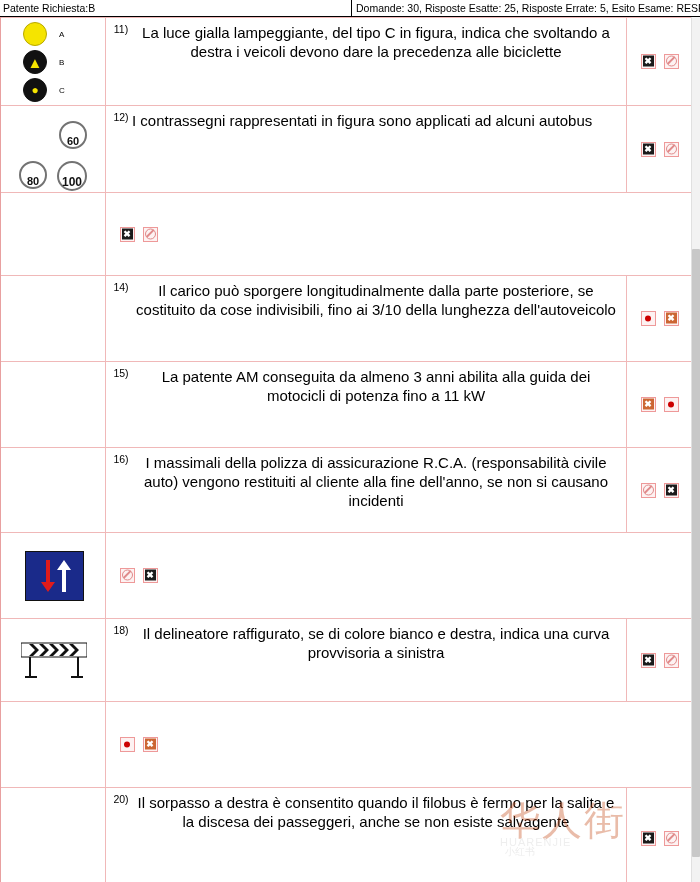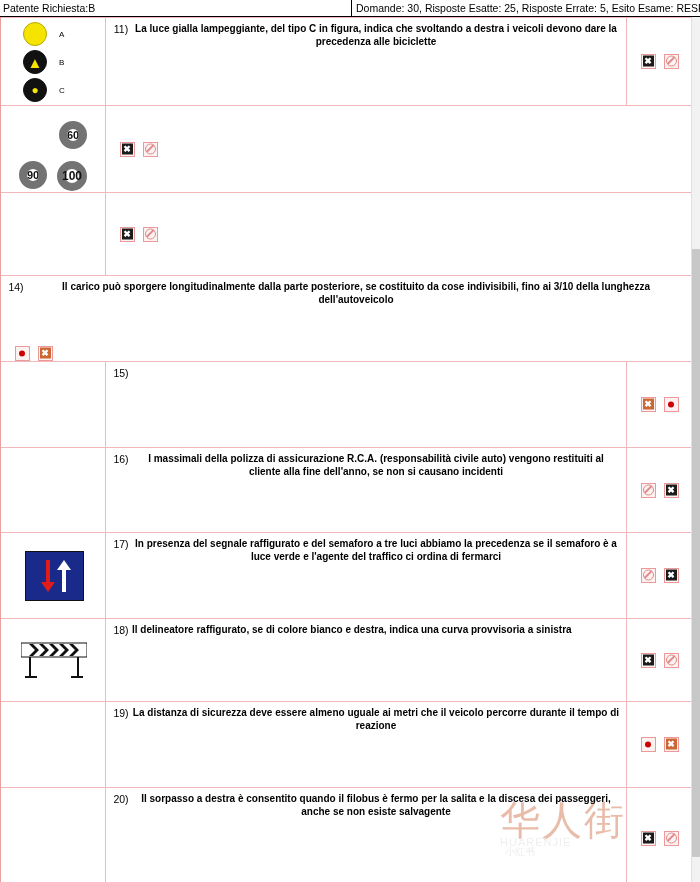--- a/index.html
+++ b/index.html
@@ -77,21 +77,21 @@
   }
   .qtext{
     display:flex;
     line-height:1.28;
     font-size:10.5px;
   }
   .qnum{
     min-width:22px;
     font-size:10.5px;
   }
-  .qbody{font-size:10px;font-weight:bold;}
+  .qbody{font-size:15px;}
   
   .mark{
     width:15px;height:15px;
     border:1px solid #e99;
     box-sizing:border-box;
     display:flex;align-items:center;justify-content:center;
     background:#fdf2f2;
     font-size:10px;
     color:#c00;
     line-height:1;
@@ -133,23 +133,23 @@
   .tl-item{display:flex;align-items:center;margin:4px 0 0 22px;}
   .tl-circle{
     width:22px;height:22px;border-radius:50%;
     border:1px solid #333;display:flex;align-items:center;justify-content:center;
   }
   .tl-letter{margin-left:12px;font-size:8px;}
   .ped{font-size:15px;line-height:1;}
   
   .sign{
     border-radius:50%;
-    border:8px solid #737373;
+    border:2px solid #737373;
     background:#fff;
-    display:flex;align-items:flex-start;justify-content:center;
+    display:flex;align-items:flex-end;justify-content:center;
     font-weight:bold;
     color:#111;
     box-sizing:border-box;
   }
   
   .bluesign{
     width:57px;height:48px;background:#1a2a8a;
     border:1px solid #111;
     position:relative;
     display:flex;align-items:center;justify-content:center;
@@ -232,27 +232,33 @@
     </div>
   </div>
 
   <div class="row" style="height:87px;">
     <div class="cell-img">
       <div>
         <div class="sign" style="position:absolute;left:58px;top:15px;width:28px;height:28px;font-size:11px;">
             <span>60</span>
           </div>
         <div class="sign" style="position:absolute;left:18px;top:55px;width:28px;height:28px;font-size:11px;">
-            <span>90</span>
+            <span>80</span>
           </div>
         <div class="sign" style="position:absolute;left:56px;top:55px;width:30px;height:30px;font-size:12px;">
             <span>100</span>
           </div>
       </div>
     </div>
+    <div class="cell-text">
+      <div class="qtext">
+        <span class="qnum">12)</span>
+        <span class="qbody">I contrassegni rappresentati in figura sono applicati ad alcuni autobus</span>
+      </div>
+    </div>
     <div class="cell-ans">
       <div class="mark sq">
           <span class="glyph">✖</span>
         </div>
       <div class="mark circ">
           <span class="glyph"></span>
         </div>
     </div>
   </div>
 
@@ -261,21 +267,21 @@
     <div class="cell-ans">
       <div class="mark sq">
           <span class="glyph">✖</span>
         </div>
       <div class="mark circ">
           <span class="glyph"></span>
         </div>
     </div>
   </div>
 
-  <div class="row" style="height:86px;flex-direction:column;">
+  <div class="row" style="height:86px;">
     <div class="cell-img"></div>
     <div class="cell-text">
       <div class="qtext">
         <span class="qnum">14)</span>
         <span class="qbody">Il carico può sporgere longitudinalmente dalla parte posteriore, se costituito da cose indivisibili, fino ai 3/10 della lunghezza dell'autoveicolo</span>
       </div>
     </div>
     <div class="cell-ans">
       <div class="mark dot">
           <span class="glyph"></span>
@@ -284,20 +290,21 @@
           <span class="glyph">✖</span>
         </div>
     </div>
   </div>
 
   <div class="row" style="height:86px;">
     <div class="cell-img"></div>
     <div class="cell-text">
       <div class="qtext">
         <span class="qnum">15)</span>
+        <span class="qbody">La patente AM conseguita da almeno 3 anni abilita alla guida dei motocicli di potenza fino a 11 kW</span>
       </div>
     </div>
     <div class="cell-ans">
       <div class="mark box">
           <span class="glyph">✖</span>
         </div>
       <div class="mark dot">
           <span class="glyph"></span>
         </div>
     </div>
@@ -321,26 +328,20 @@
     </div>
   </div>
 
   <div class="row" style="height:86px;">
     <div class="cell-img">
       <div class="bluesign" style="position:absolute;left:24px;top:18px;">
         <svg width="46" height="40" viewBox="0 0 46 40">
           <polygon points="14,4 18,4 18,26 23,26 16,36 9,26 14,26" fill="#e01b1b"></polygon>
           <polygon points="30,36 34,36 34,14 39,14 32,4 25,14 30,14" fill="#ffffff"></polygon>
         </svg>
-      </div>
-    </div>
-    <div class="cell-text">
-      <div class="qtext">
-        <span class="qnum">17)</span>
-        <span class="qbody">In presenza del segnale raffigurato e del semaforo a tre luci abbiamo la precedenza se il semaforo è a luce verde e l'agente del traffico ci ordina di fermarci</span>
       </div>
     </div>
     <div class="cell-ans">
       <div class="mark circ">
           <span class="glyph"></span>
         </div>
       <div class="mark sq">
           <span class="glyph">✖</span>
         </div>
     </div>
@@ -376,26 +377,20 @@
           <span class="glyph">✖</span>
         </div>
       <div class="mark circ">
           <span class="glyph"></span>
         </div>
     </div>
   </div>
 
   <div class="row" style="height:86px;">
     <div class="cell-img"></div>
-    <div class="cell-text">
-      <div class="qtext">
-        <span class="qnum">19)</span>
-        <span class="qbody">La distanza di sicurezza deve essere almeno uguale ai metri che il veicolo percorre durante il tempo di reazione</span>
-      </div>
-    </div>
     <div class="cell-ans">
       <div class="mark dot">
           <span class="glyph"></span>
         </div>
       <div class="mark box">
           <span class="glyph">✖</span>
         </div>
     </div>
   </div>
 

